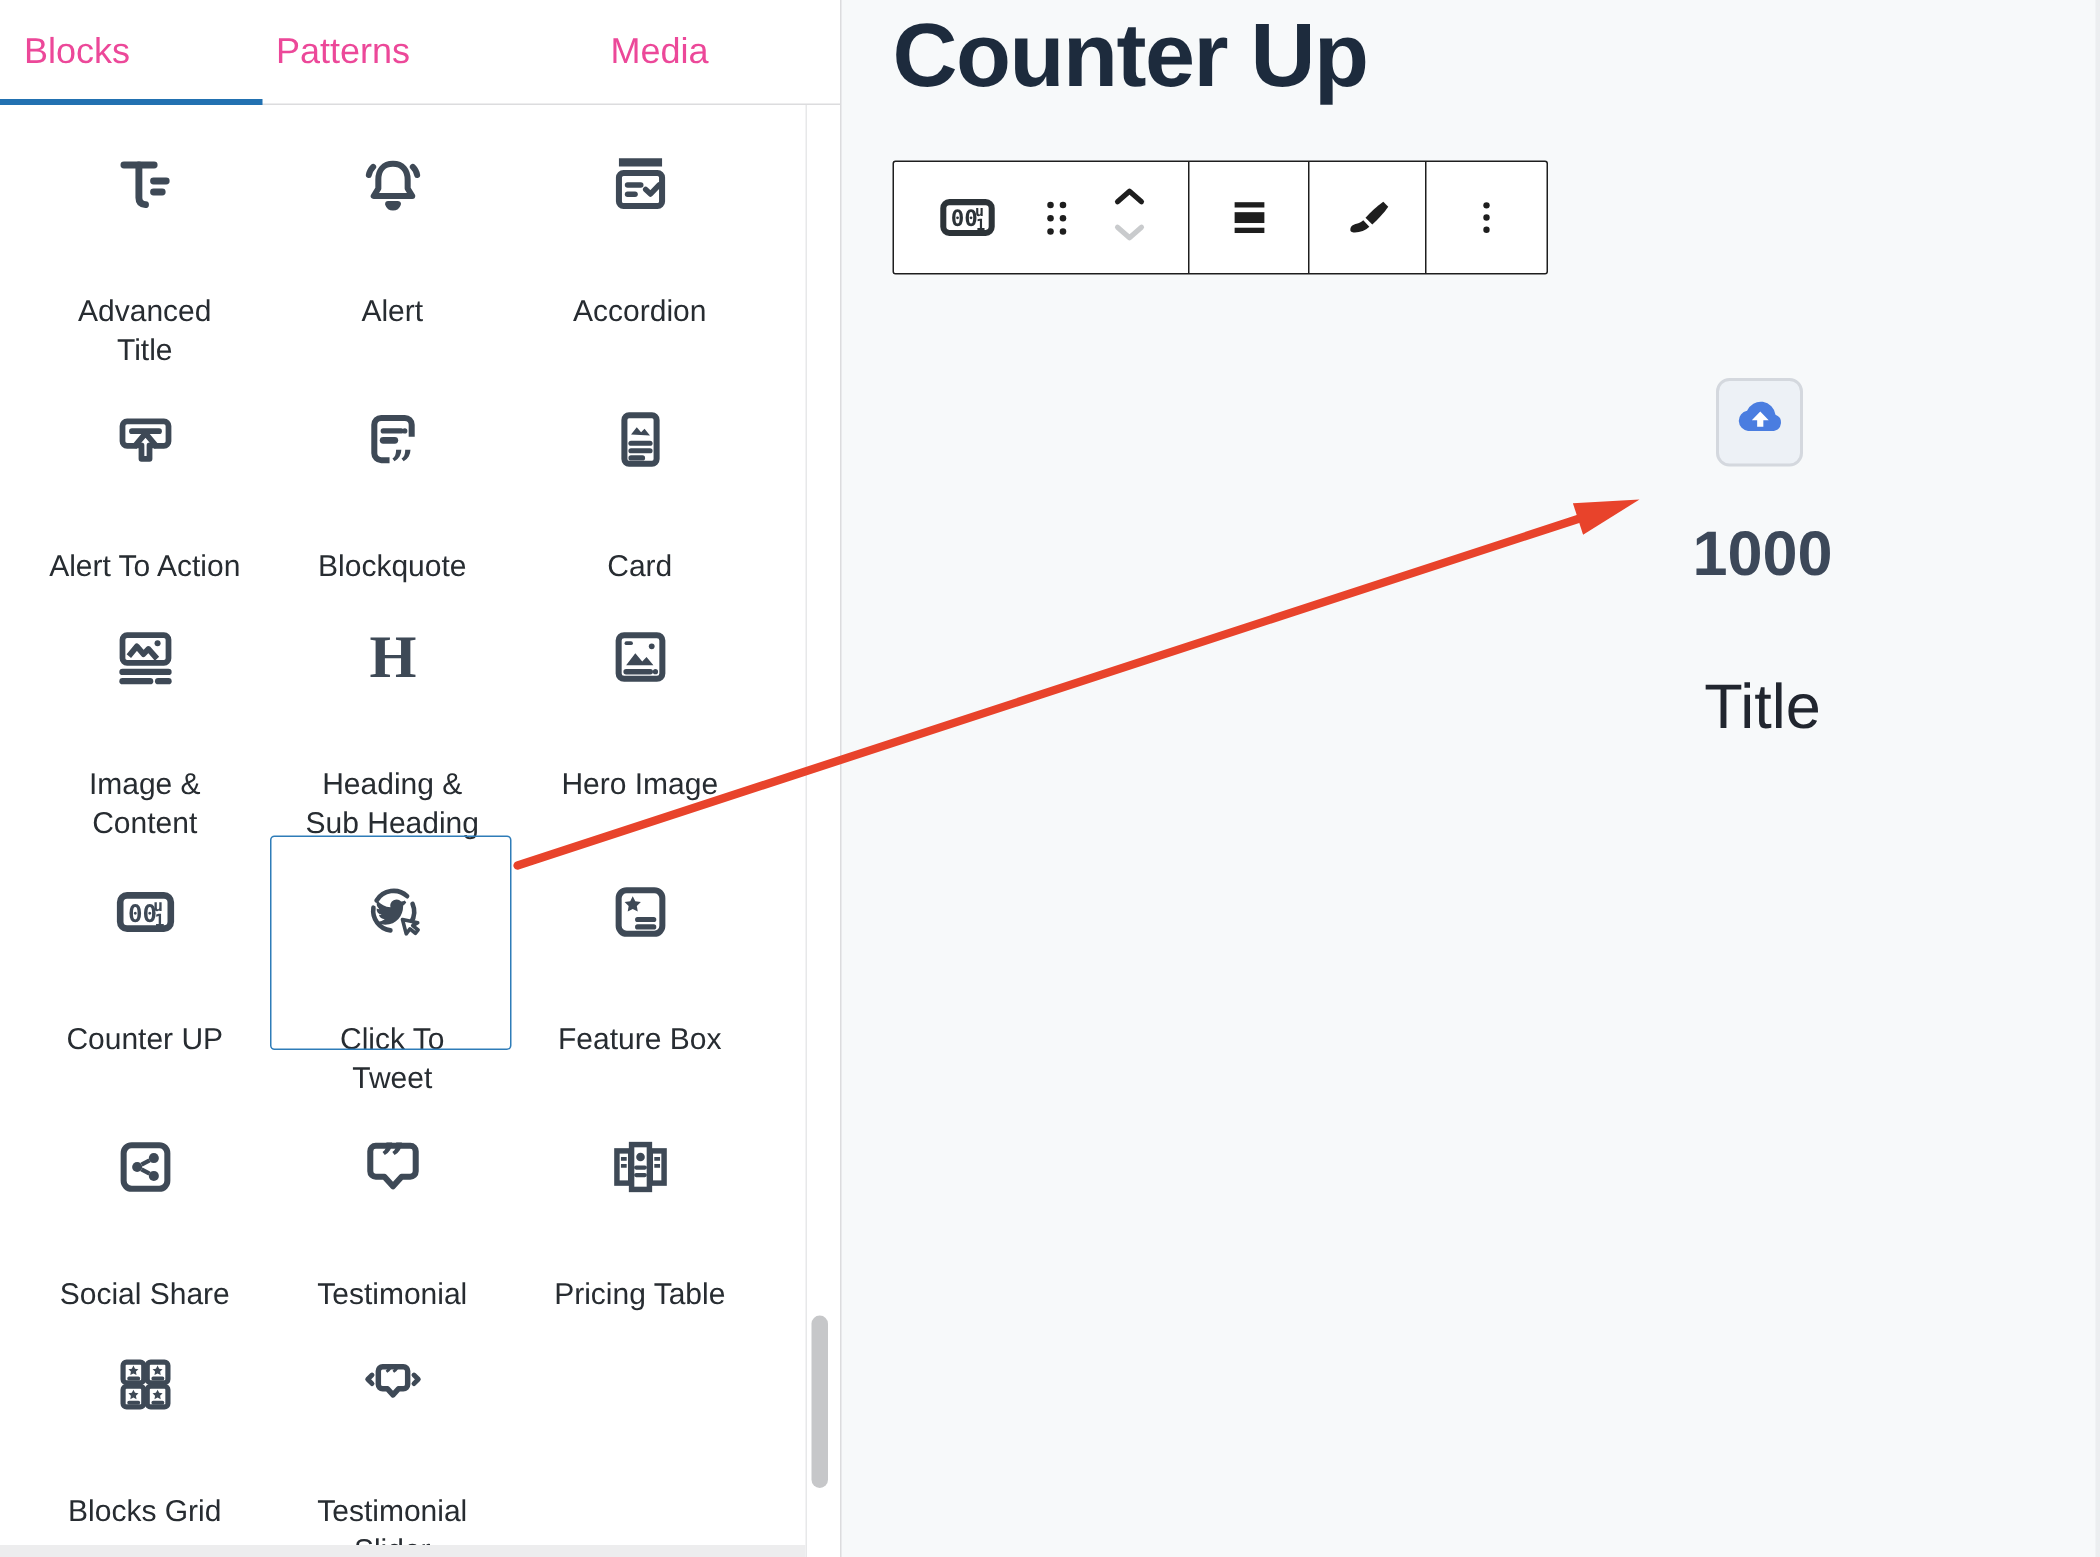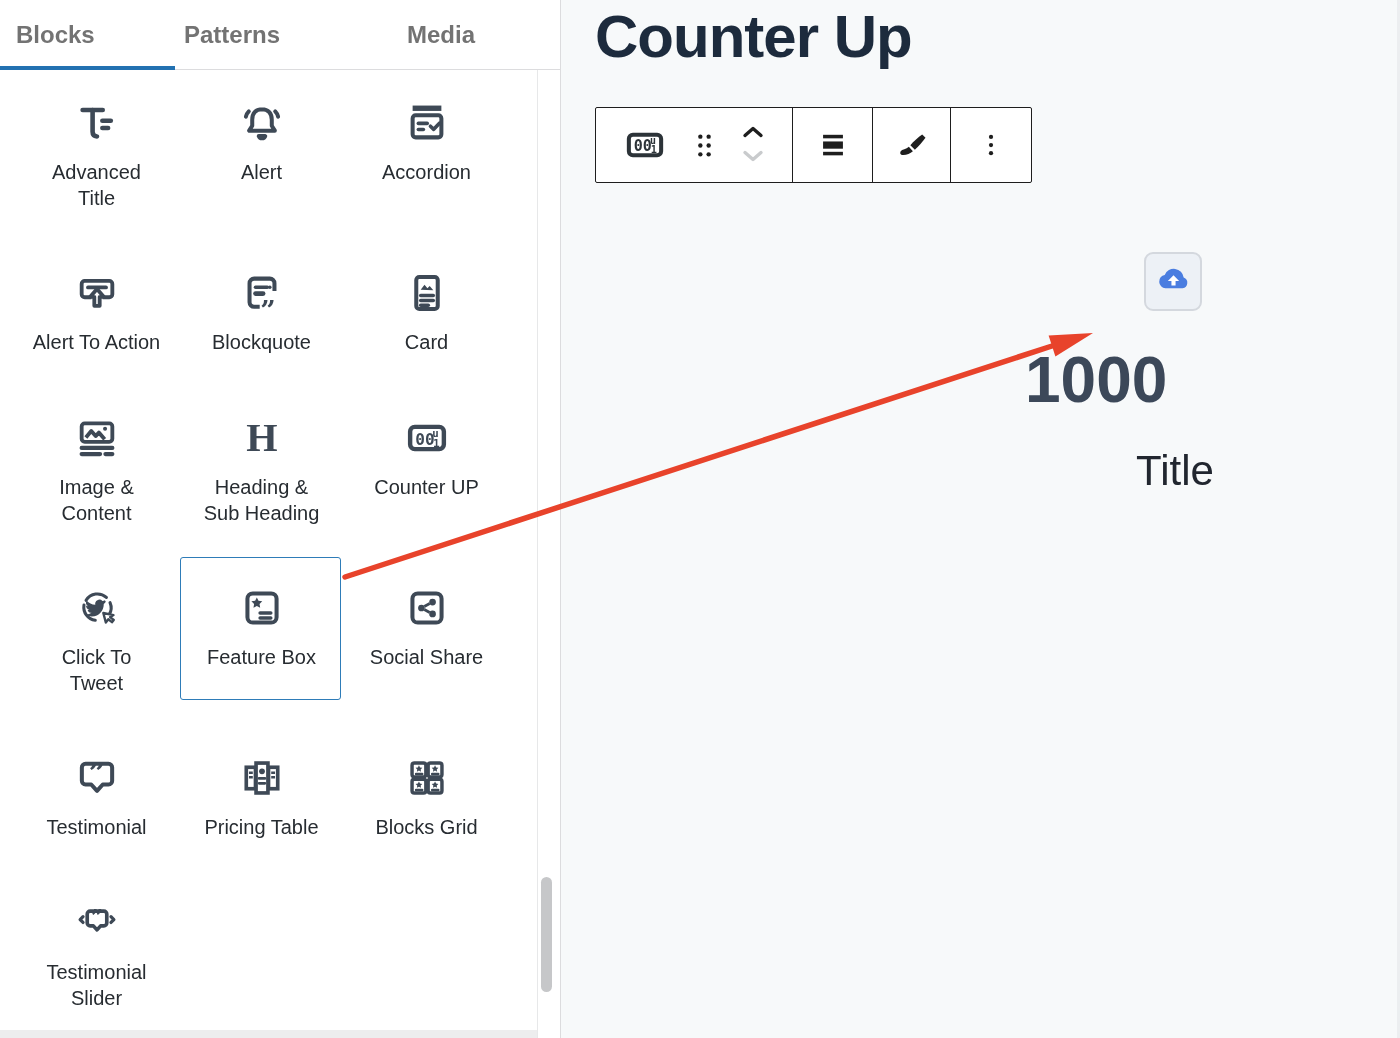--- a/index.html
+++ b/index.html
@@ -4,40 +4,40 @@
 <style>
   html,body{margin:0;padding:0;background:#fff;}
   .stage{position:relative;width:1400px;height:1038px;overflow:hidden;
          font-family:"Liberation Sans",sans-serif;background:#fff;}
 
   
   .sidebar{position:absolute;left:0;top:0;width:560px;height:1038px;background:#fff;}
   .tabbar{position:absolute;left:0;top:0;width:560px;height:70px;background:#fff;
           border-bottom:1px solid #dcdcde;box-sizing:border-box;z-index:3;}
   .tab{position:absolute;top:0;height:69px;display:flex;align-items:center;
-       font-size:24px;font-weight:700;color:#737373;cursor:pointer;}
+       font-size:24px;font-weight:400;color:#ec4899;cursor:pointer;}
   .tab-blocks{left:16px;}
   .tab-patterns{left:184px;}
   .tab-media{left:407px;}
   .tab-underline{position:absolute;left:0;top:66px;width:175px;height:4px;background:#2271b1;}
 
   .side-content{position:absolute;left:0;top:70px;width:560px;height:968px;background:#fff;}
   .content-divider{position:absolute;left:537px;top:0;width:1px;height:968px;background:#e7e8e9;}
   .bottom-strip{position:absolute;left:0;bottom:0;width:537px;height:8px;background:#ededee;}
   .vscroll-thumb{position:absolute;left:541px;top:807px;width:11px;height:115px;
                  background:#c6c7c9;border-radius:6px;}
 
   .block-grid{position:absolute;left:14px;top:15px;width:495px;display:grid;
               grid-template-columns:165px 165px 165px;
               grid-template-rows:170px 145px 170px 170px 145px 153px;}
   .cell{display:flex;flex-direction:column;align-items:center;padding-top:15px;
         box-sizing:border-box;cursor:pointer;}
   .bicon{width:46px;height:46px;color:#3e4956;margin-bottom:13px;}
   .bicon svg{width:100%;height:100%;display:block;}
-  .blabel{font-size:20px;line-height:26px;color:#272c31;text-align:center;white-space:pre-line;}
+  .blabel{font-size:20px;line-height:26px;color:#272c31;text-align:center;white-space:pre-line;margin-top:36px;}
   .selection-box{position:absolute;left:180px;top:487px;width:161px;height:143px;
                  border:1.5px solid #2e7cb8;border-radius:3px;box-sizing:border-box;}
 
   
   .canvas{position:absolute;left:560px;top:0;width:840px;height:1038px;background:#f7f9fa;
           border-left:1px solid #dcdcde;box-sizing:border-box;}
   .canvas-edge{position:absolute;right:0;top:0;width:3px;height:1038px;background:#eceef0;}
   .page-title{position:absolute;left:34px;top:4px;font-size:60px;font-weight:bold;
               letter-spacing:-1px;color:#1d2b3d;line-height:1.1;}
 
@@ -48,22 +48,22 @@
   .tg1{width:197px;}
   .tg2{width:80px;}
   .tg3{width:78px;}
   .tg4{flex:1;border-right:none;}
   .tbtn{display:flex;flex-direction:column;align-items:center;justify-content:center;cursor:pointer;}
   .mover{gap:7px;}
 
   .cloud-btn{position:absolute;left:583px;top:252px;width:58px;height:59px;background:#edf1f6;
              border:2px solid #d4d8de;border-radius:9px;display:flex;align-items:center;
              justify-content:center;box-sizing:border-box;cursor:pointer;}
-  .counter-number{position:absolute;left:464px;top:348px;width:300px;text-align:left;
-                  font-size:64px;font-weight:bold;color:#3c4859;line-height:1;cursor:text;}
+  .counter-number{position:absolute;left:464px;top:348px;width:300px;text-align:center;
+                  font-size:42px;font-weight:bold;color:#3c4859;line-height:1;cursor:text;}
   .counter-title{position:absolute;left:464px;top:450px;width:300px;text-align:center;
                  font-size:42px;color:#21262f;line-height:1;cursor:text;}
 
   .arrow-overlay{position:absolute;left:0;top:0;z-index:40;pointer-events:none;}
 </style>
 </head>
 <body>
 
 <div class="stage">
 
@@ -186,20 +186,35 @@
         <div class="cell">
           <span class="bicon">
             <svg viewBox="0 0 24 24">
                 <text x="12" y="19" text-anchor="middle" font-size="21" font-weight="bold" font-family="'Liberation Serif','DejaVu Serif',serif" fill="currentColor">H</text>
               </svg>
           </span>
           <span class="blabel">Heading &amp;
 Sub Heading</span>
         </div>
 
+        <div class="cell">
+          <span class="bicon">
+            <svg viewBox="0 0 24 24">
+                <g fill="none" stroke="currentColor" stroke-width="2.1">
+                  <rect x="4.4" y="4.4" width="15.2" height="15.2" rx="1.9"></rect>
+                  <path d="M7 14.9 l3.2 -4.2 2.4 2.9 1.5 -1.6 2.4 2.9 z" fill="currentColor" stroke="none"></path>
+                  <circle cx="15.9" cy="8.3" r="1" fill="currentColor" stroke="none"></circle>
+                  <path d="M7 17.1 h8.4" stroke-width="1.9" stroke-linecap="round"></path>
+                  <circle cx="17.2" cy="17.1" r="0.9" fill="currentColor" stroke="none"></circle>
+                  <path d="M7.1 7.2 h1.6" stroke-width="1.3" stroke-linecap="round"></path>
+                </g>
+              </svg>
+          </span>
+          <span class="blabel">Hero Image</span>
+        </div>
 
         <div class="cell">
           <span class="bicon">
             <svg viewBox="0 0 24 24">
                 <rect x="3.2" y="6.2" width="17.6" height="11.6" rx="2.4" fill="none" stroke="currentColor" stroke-width="2.3"></rect>
                 <text x="5.9" y="15.4" font-size="8.4" font-weight="bold" font-family="'DejaVu Sans Mono',monospace" fill="currentColor">00</text>
                 <text x="14.7" y="11.6" font-size="5.6" font-weight="bold" font-family="'DejaVu Sans Mono',monospace" fill="currentColor">u</text>
                 <text x="15.1" y="16.7" font-size="5.8" font-weight="bold" font-family="'DejaVu Sans Mono',monospace" fill="currentColor">1</text>
               </svg>
           </span>

